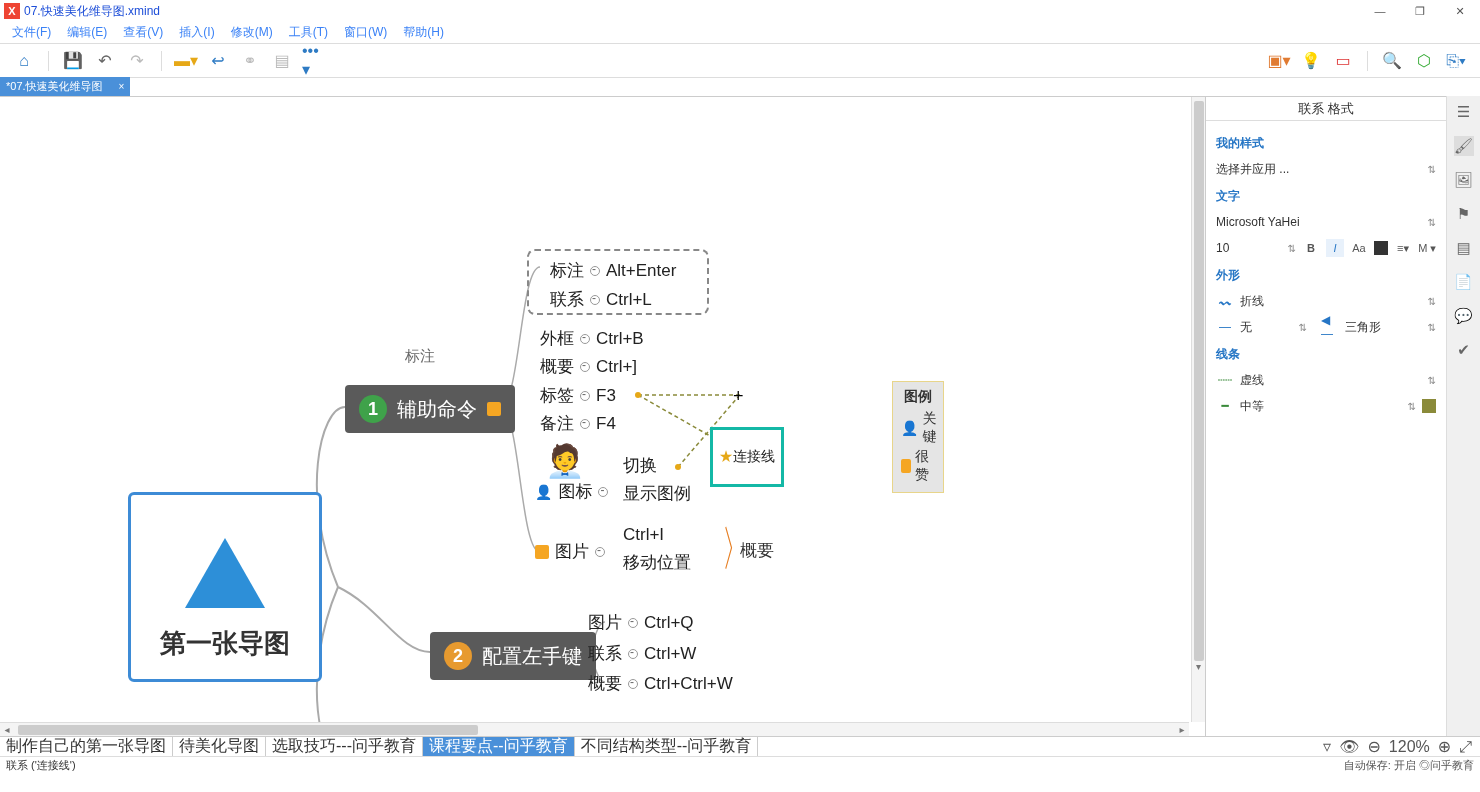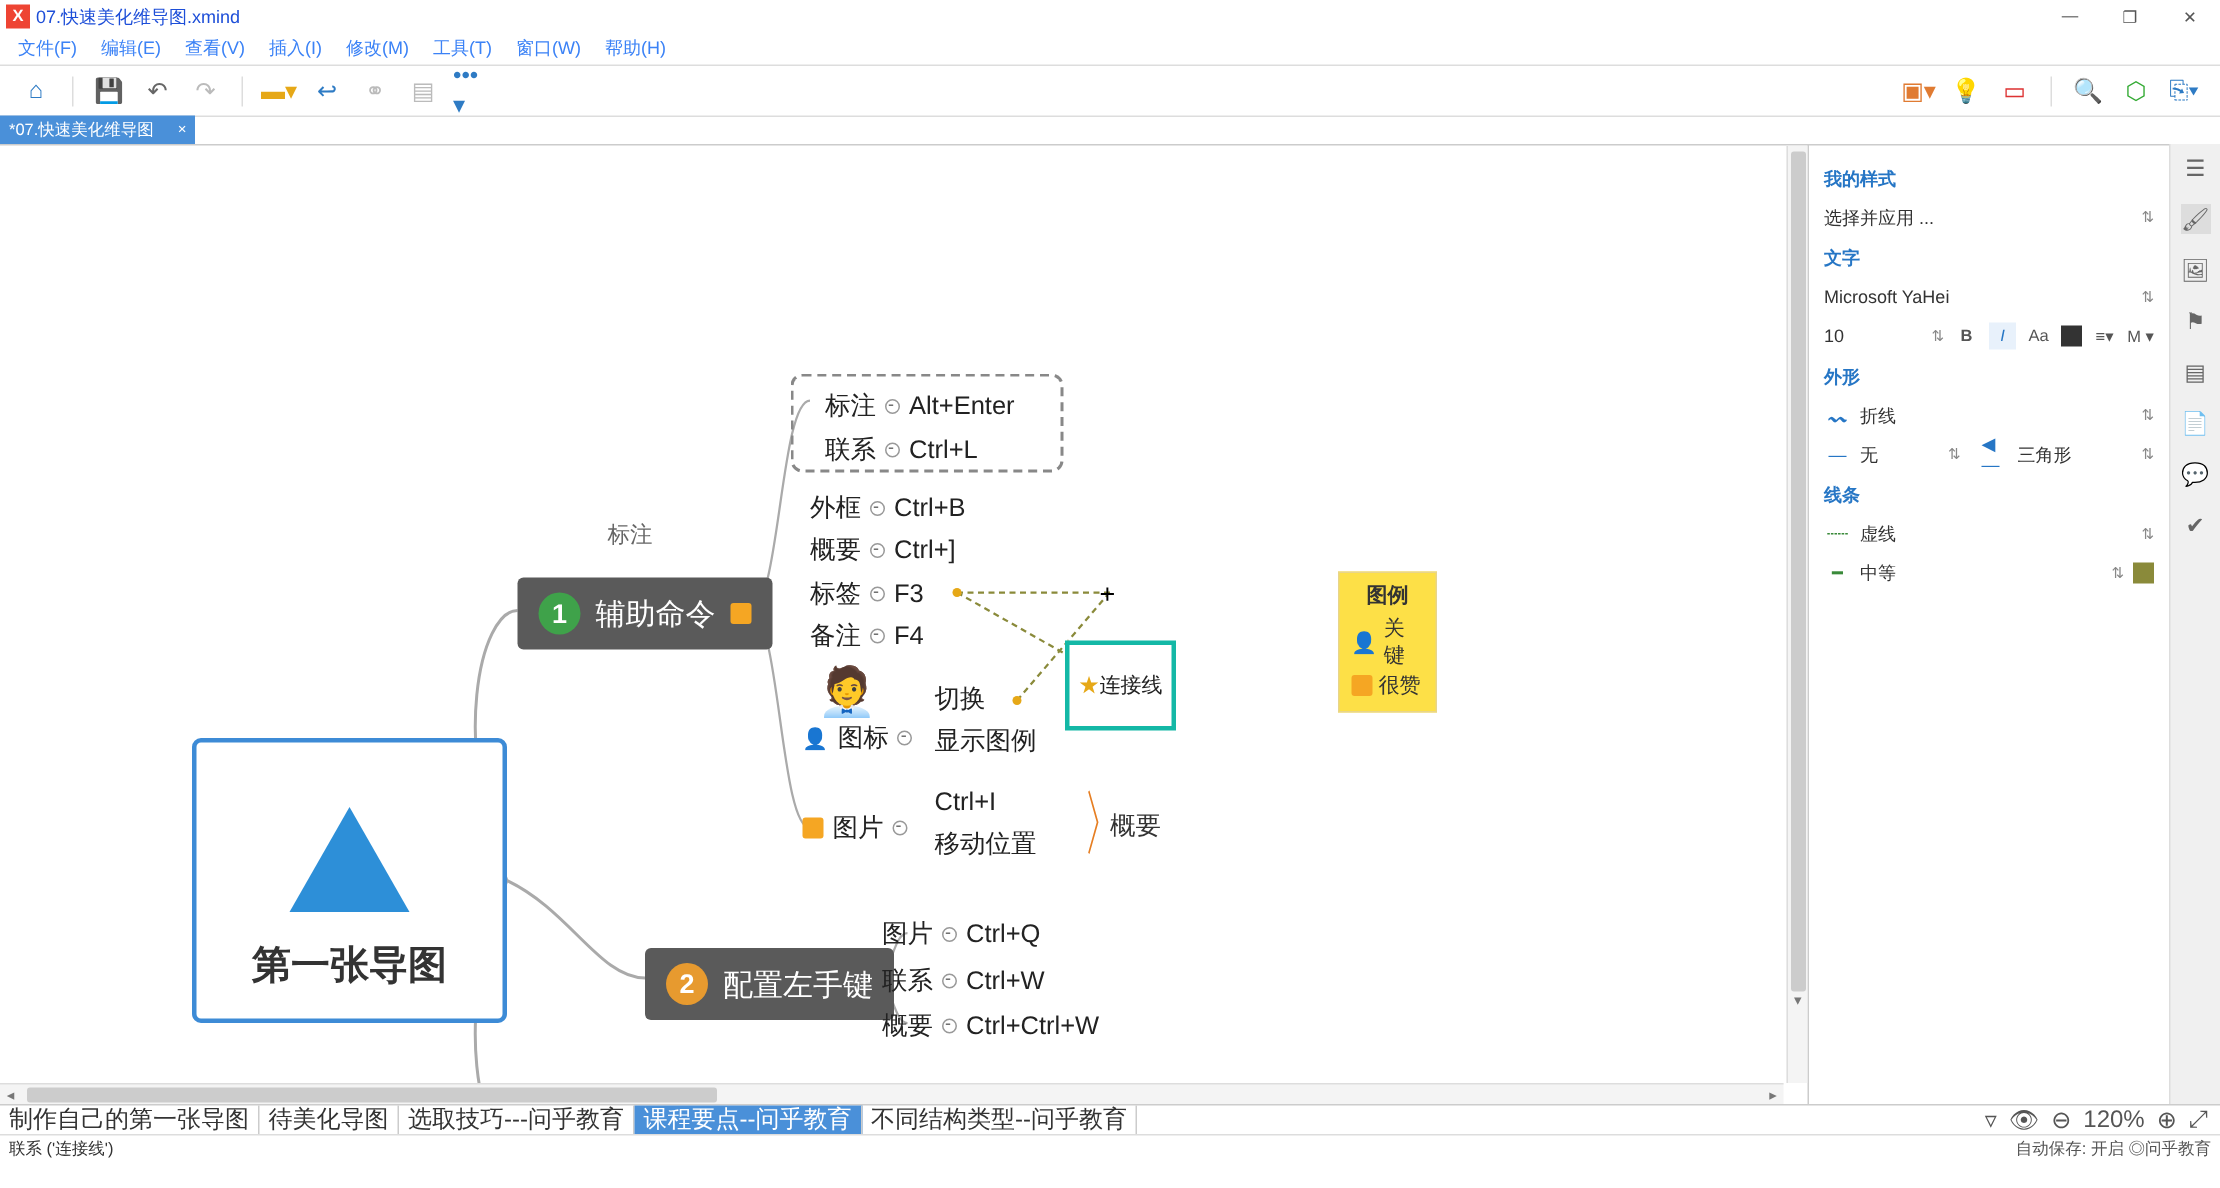--- a/index.html
+++ b/index.html
@@ -51,37 +51,37 @@
 
 .sheetbar{height:20px;display:flex;align-items:stretch;border-top:1px solid #ccc;font-size:16px}
 .sheet{padding:0 6px;border-right:1px solid #ccc;display:flex;align-items:center;color:#333}
 .sheet.active{background:#4a90d9;color:#fff}
 .sheetbar .tools{margin-left:auto;display:flex;align-items:center;gap:8px;padding:0 8px;color:#555}
 
 .statusbar{height:18px;display:flex;align-items:center;padding:0 6px;font-size:11px;border-top:1px solid #ddd;color:#333}
 .statusbar .right{margin-left:auto;display:flex;gap:8px;color:#555}
 
 .node{position:absolute}
-.root{left:128px;top:395px;width:210px;height:190px;border:3px solid #3d8bd6;border-radius:6px;background:#fff;display:flex;flex-direction:column;align-items:center;justify-content:flex-end;padding-bottom:18px}
+.root{left:128px;top:395px;width:194px;height:190px;border:3px solid #3d8bd6;border-radius:6px;background:#fff;display:flex;flex-direction:column;align-items:center;justify-content:flex-end;padding-bottom:18px}
 .root .tri{width:0;height:0;border-left:40px solid transparent;border-right:40px solid transparent;border-bottom:70px solid #2d8fd8;margin-bottom:18px}
 .root .txt{font-size:26px;font-weight:bold;color:#333}
 .branch{background:#5a5a5a;color:#fff;border-radius:4px;padding:10px 14px;font-size:20px;display:flex;align-items:center;gap:10px}
 .branch .num{width:28px;height:28px;border-radius:50%;display:flex;align-items:center;justify-content:center;font-weight:bold;font-size:18px}
 .n1{background:#3fa24a}.n2{background:#e79a2f}
 .b1{left:345px;top:288px}.b2{left:430px;top:535px}
 .leaf{position:absolute;font-size:17px;color:#222;display:flex;align-items:center;gap:6px;white-space:nowrap}
 .dot{width:10px;height:10px;border:1px solid #999;border-radius:50%;display:inline-block;position:relative}
 .dot.minus::after{content:"-";position:absolute;left:1px;top:-5px;font-size:12px;color:#666}
 .markerY{width:14px;height:14px;background:#f5a623;border-radius:2px;display:inline-block}
 .markerR{color:#d23;font-size:14px}
 .cap{position:absolute;font-size:15px;color:#666;left:405px;top:250px}
 
 .boundary{position:absolute;left:527px;top:152px;width:182px;height:66px;border:2px dashed #888;border-radius:8px}
 
-.legend{position:absolute;left:892px;top:284px;width:66px;background:#fde047;border:1px solid #e8d58a;padding:6px 8px;font-size:14px}
+.legend{position:absolute;left:892px;top:284px;width:52px;background:#e5e5e5;border:1px solid #e8d58a;padding:6px 8px;font-size:14px}
 .legend .lt{font-weight:bold;text-align:center;margin-bottom:4px}
 .legend .li{display:flex;align-items:center;gap:4px;margin:2px 0}
 
 .rel{position:absolute;left:710px;top:330px;border:3px solid #14b8a6;padding:18px 6px;font-size:14px;background:#fff;color:#222}
 
 .cross{position:absolute;left:733px;top:289px;font-size:18px;color:#000}
 
 .brace{position:absolute;left:712px;top:420px;font-size:48px;color:#e67e22;transform:scaleX(0.6)}
 .summary{position:absolute;left:740px;top:442px;font-size:17px}
 
@@ -272,20 +272,21 @@
       </div>
     <div class="hscroll">
         <div class="arr">◂</div>
         <div class="thumb"></div>
         <div class="spacer"></div>
         <div class="arr">▸</div>
       </div>
   </div>
 
   <div class="rpanel">
+    <div class="rpanel-head">联系 格式</div>
     <div class="rpanel-body">
       <div class="rsection-title">我的样式</div>
       <div class="rrow">
           <span class="sel">选择并应用 ...</span>
           <span class="sel-arrow">⇅</span>
         </div>
 
       <div class="rsection-title">文字</div>
       <div class="rrow">
           <span class="sel">Microsoft YaHei</span>

